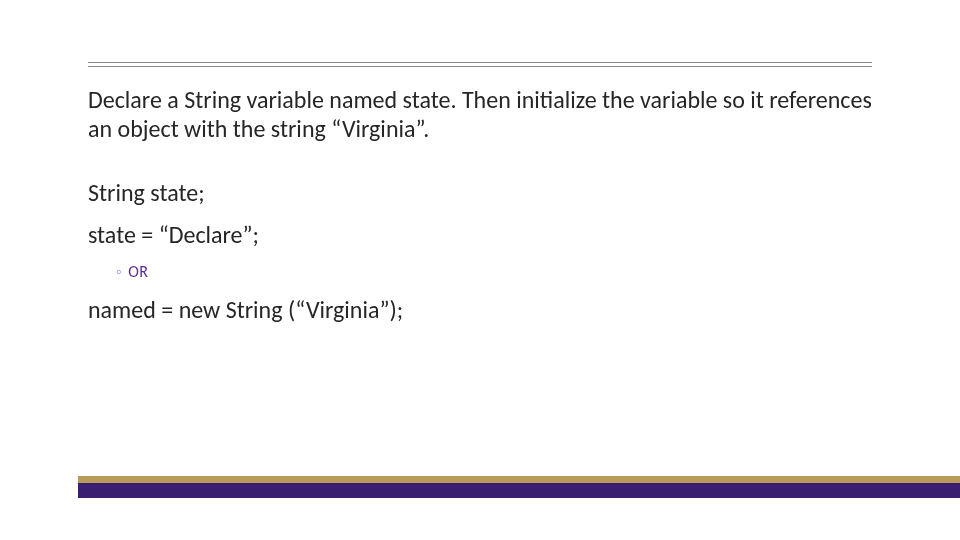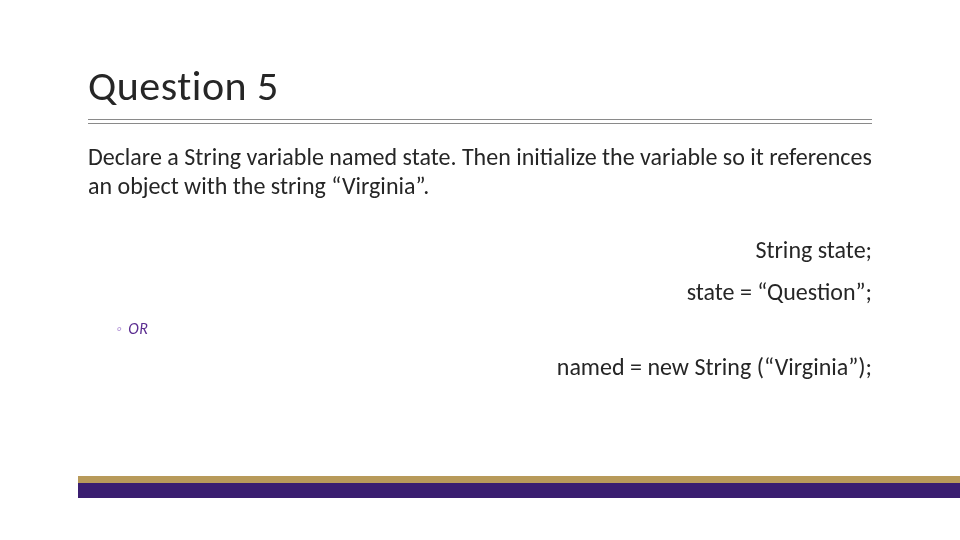--- a/index.html
+++ b/index.html
@@ -42,28 +42,26 @@
     line-height: 1.22;
     font-weight: 400;
     margin: 0 0 34px 0;
     color: #262626;
   }
   .answer {
     font-size: 24px;
     line-height: 1.25;
     margin: 0 0 12px 0;
     color: #262626;
-    text-align: right;
   }
   .or {
     font-size: 16px;
     color: #5c2e91;
     margin: 6px 0 14px 28px;
     letter-spacing: 0.5px;
-    font-style: italic;
   }
   .or .bullet {
     color: #b79bd9;
     margin-right: 6px;
   }
   .bottom-stripe {
     position: absolute;
     left: 78px;
     right: 0;
     bottom: 42px;
@@ -81,28 +79,27 @@
     height: 15px;
     background: #3a1e70;
   }
 </style>
 </head>
 <body>
 
 <div class="slide">
   <div class="content">
 
-    <h1 class="title">Question 5</h1>
     <div class="underline"></div>
 
     <p class="prompt">Declare a String variable named state. Then initialize the variable so it references an object with the string “Virginia”.</p>
 
     <p class="answer">String state;</p>
 
-    <p class="answer">state = “Question”;</p>
+    <p class="answer">state = “Declare”;</p>
 
     <p class="or">
       <span class="bullet">◦</span><span>OR</span>
     </p>
 
     <p class="answer">named = new String (“Virginia”);</p>
 
   </div>
 
   <div class="bottom-stripe">

